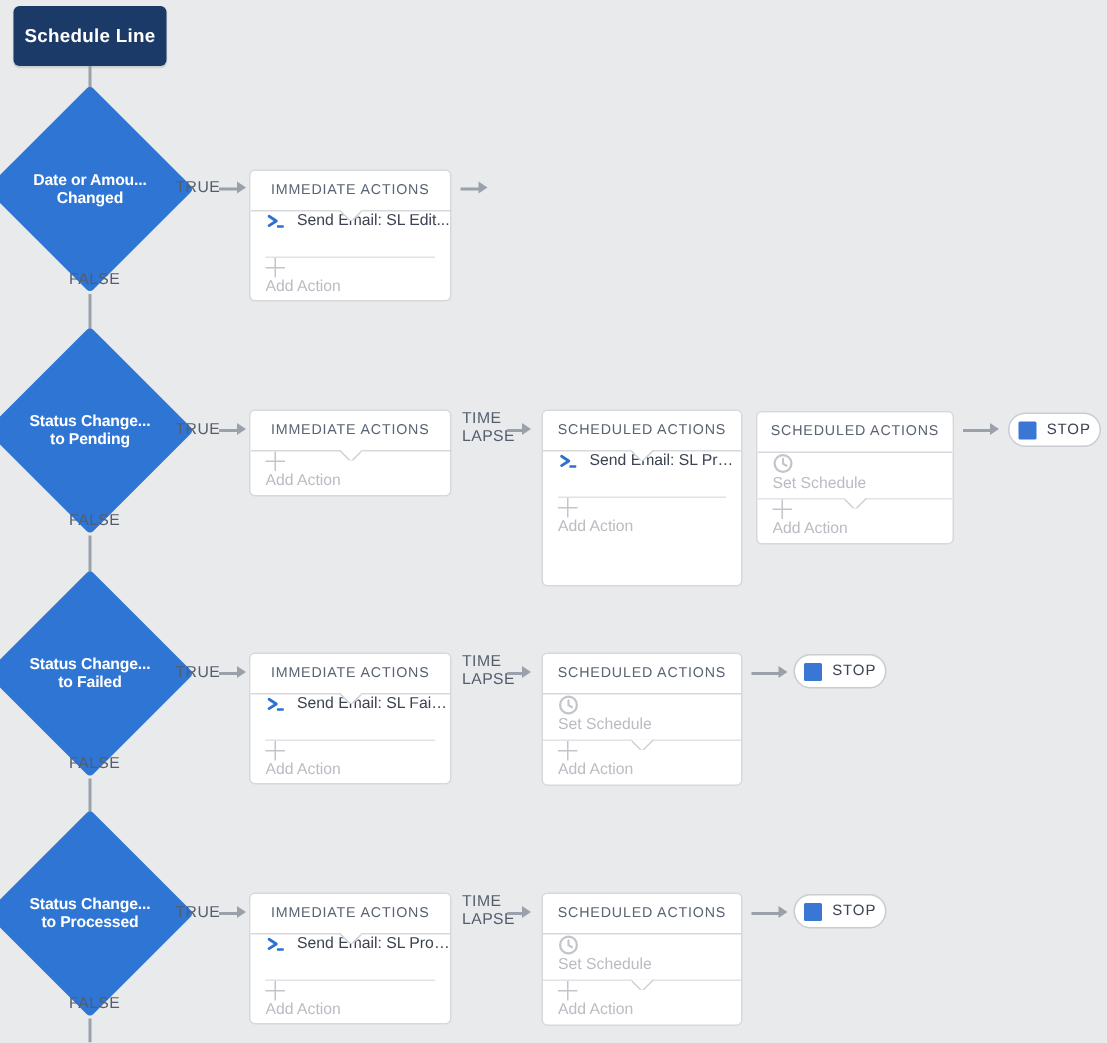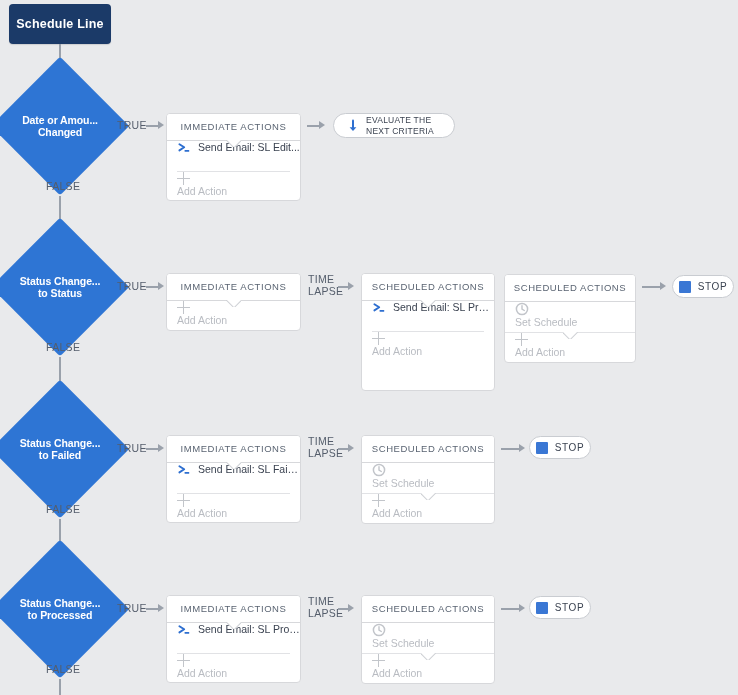--- a/index.html
+++ b/index.html
@@ -279,39 +279,27 @@
       </div>
       <div class="row-item muted">
         <span class="plus"></span>
         <span class="lbl">Add Action</span>
       </div>
     </div>
   </div>
 
   <div class="hline" style="left:307px; top:125px; width:14px;"></div>
   <div class="arrow-right" style="left:319px; top:121px;"></div>
-  <div class="pill pill-eval" style="left:333px; top:113px; width:122px; height:25px;">
-    <span class="down-arrow-ic">
-      <svg viewBox="0 0 12 14" width="12" height="14">
-          <path d="M6 1.5 V9.2" stroke="#2e6fd0" stroke-width="2" stroke-linecap="round" fill="none"></path>
-          <path d="M2.6 8.2 L6 12 L9.4 8.2 Z" fill="#2e6fd0"></path>
-        </svg>
-    </span>
-    <span>
-      <span>EVALUATE THE</span><br>
-      <span>NEXT CRITERIA</span>
-    </span>
-  </div>
 
   <div class="diamond-wrap" style="left:11px; top:238px; width:98px; height:98px;">
     <div class="diamond-shape"></div>
     <div class="diamond-label">
       <div>
         <div>Status Change...</div>
-        <div>to Status</div>
+        <div>to Pending</div>
       </div>
     </div>
   </div>
   <div class="edge-label" style="left:117px; top:280px;">TRUE</div>
   <div class="hline" style="left:146px; top:286px; width:14px;"></div>
   <div class="arrow-right" style="left:158px; top:282px;"></div>
   <div class="edge-label" style="left:46px; top:341px;">FALSE</div>
   <div class="vline" style="left:59px; top:357px; height:34px;"></div>
   <div class="arrow-down" style="left:56px; top:390px;"></div>
 

